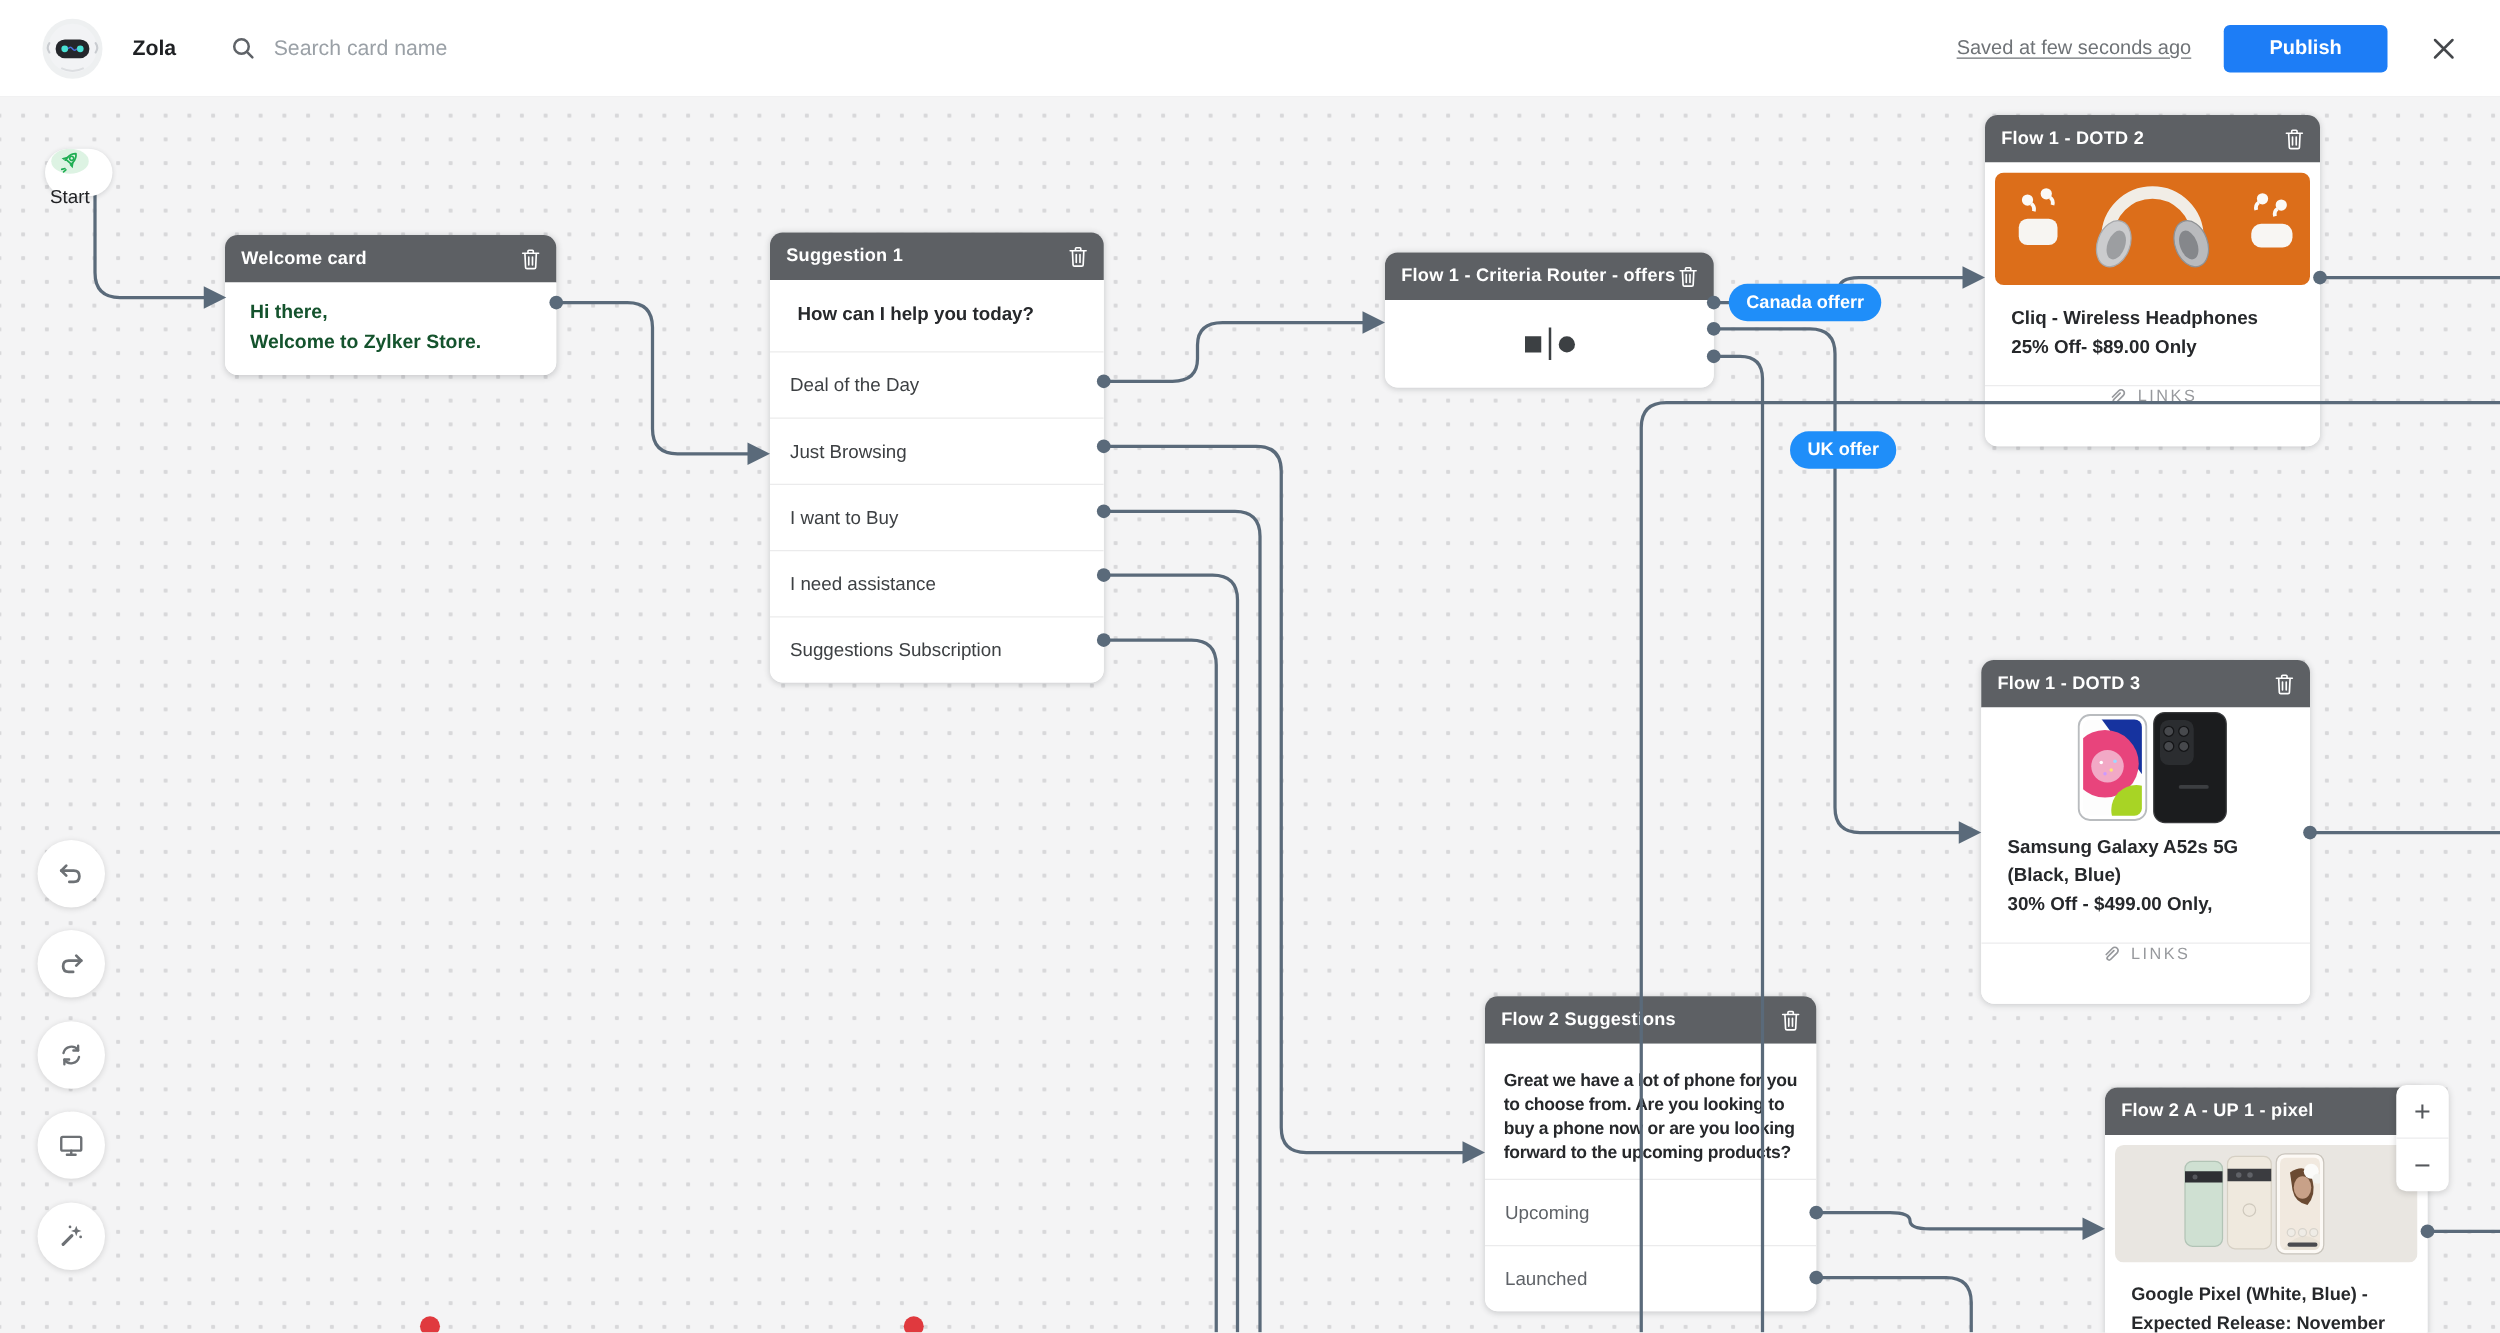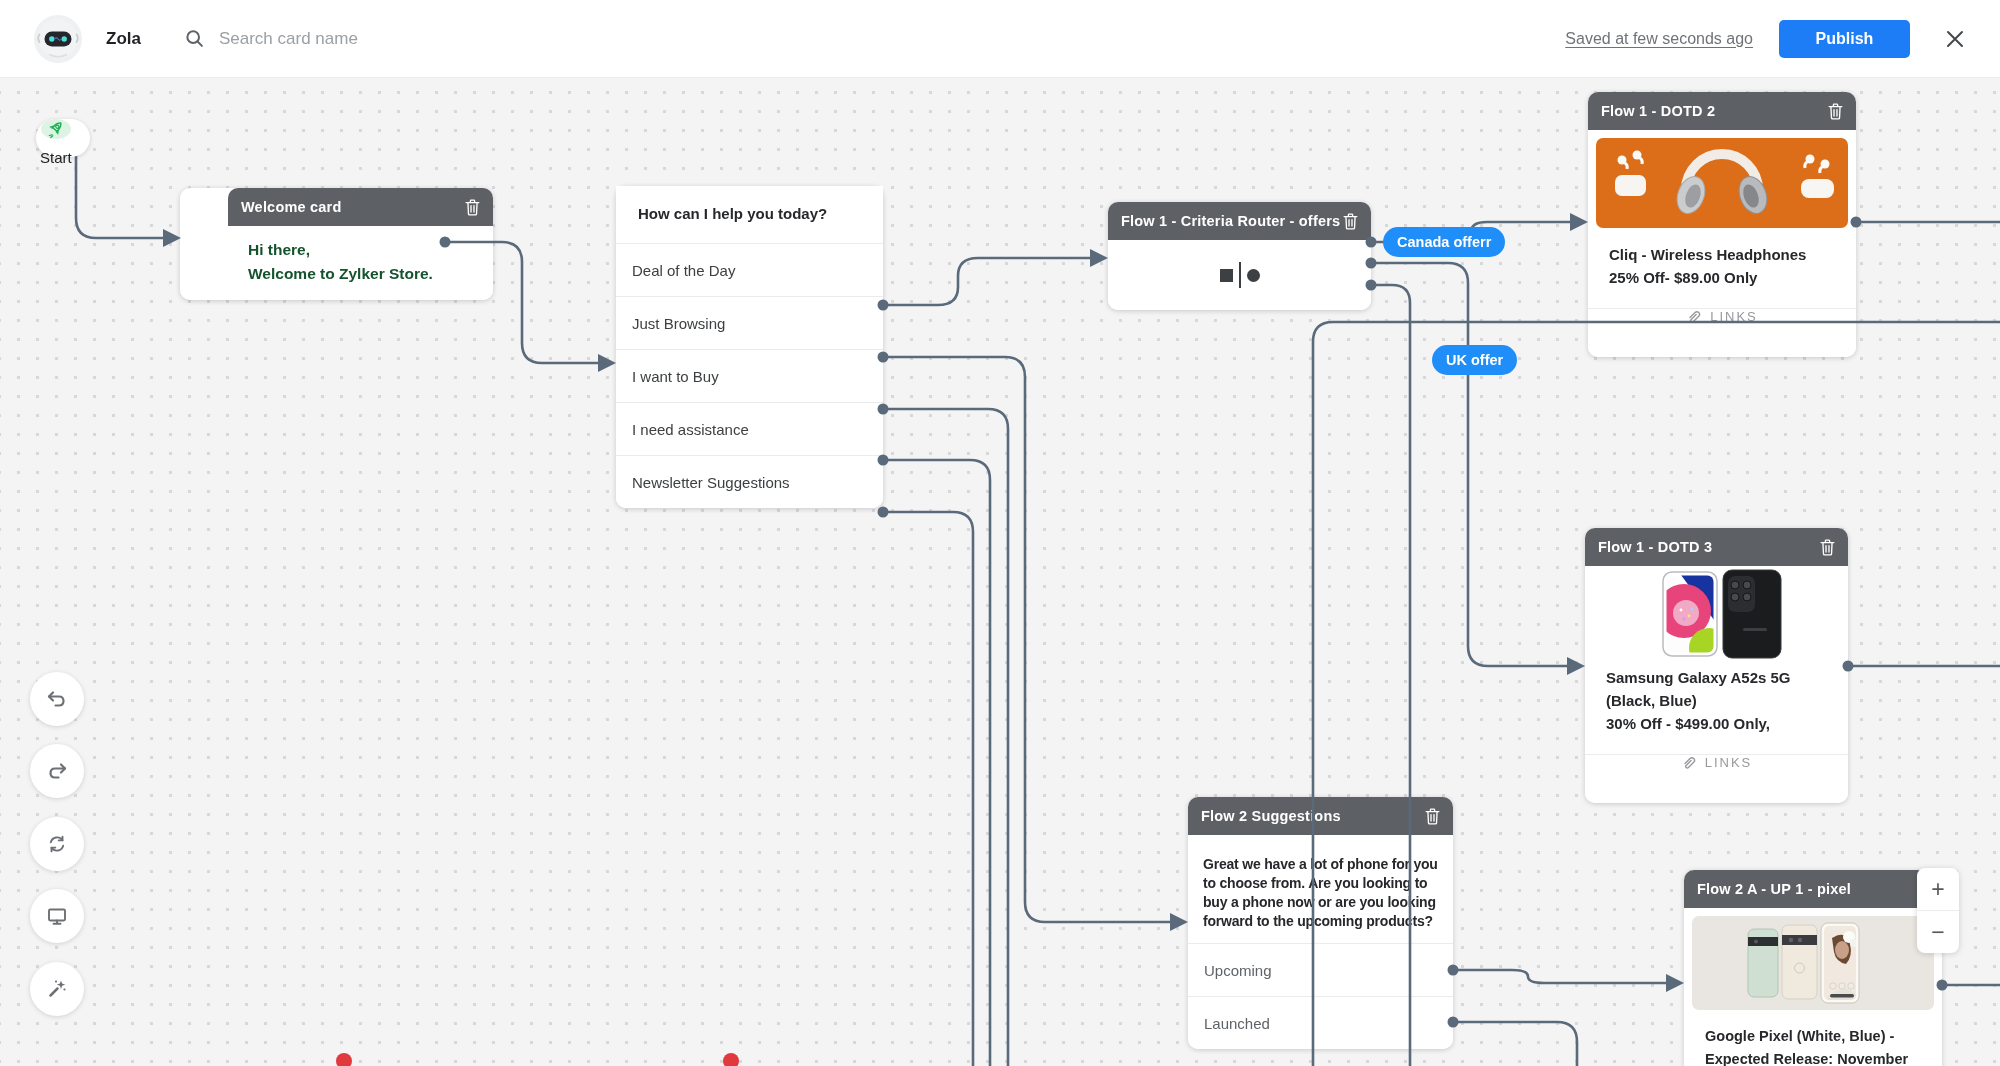--- a/index.html
+++ b/index.html
@@ -35,21 +35,21 @@
 
   
   .card{position:absolute;border-radius:10px;background:#fff;z-index:2;
         box-shadow:0 1px 5px rgba(40,44,48,.22);}
   .chead{height:38px;background:#5d6064;border-radius:10px 10px 0 0;color:#fff;display:flex;
         align-items:center;justify-content:space-between;padding:0 13px;font-size:14.5px;
         font-weight:bold;letter-spacing:.2px;}
   .trash{width:15px;height:17px;flex:0 0 auto;cursor:pointer;}
   .cbody{background:#fff;border-radius:0 0 10px 10px;overflow:hidden;}
 
-  #card-welcome{left:180px;top:110px;width:265px;padding-left:48px;}
+  #card-welcome{left:180px;top:110px;width:265px;}
   #card-welcome .wtext{padding:12px 20px 14px;font-size:15.5px;font-weight:bold;line-height:24px;color:#14532d;}
 
   #card-sugg1{left:616px;top:108px;width:267px;}
   .msg1{padding:18px 22px 19px;font-size:15px;font-weight:bold;color:#26282b;line-height:20px;}
   .opt{height:52px;display:flex;align-items:center;padding:0 16px;border-top:1px solid #ebebec;
        font-size:15px;color:#3d4043;}
 
   #card-router{left:1108px;top:124px;width:263px;}
   #card-router .cbody{height:70px;display:flex;align-items:center;justify-content:center;gap:6px;}
   .crit-sq{width:13px;height:13px;background:#3c4043;display:inline-block;}
@@ -158,27 +158,33 @@
     </div>
     <div class="cbody">
       <div class="wtext">
         <div>Hi there,</div>
         <div>Welcome to Zylker Store.</div>
       </div>
     </div>
   </div>
 
   <div class="card" id="card-sugg1">
+    <div class="chead">
+      <span>Suggestion 1</span>
+      <svg class="trash" viewBox="0 0 14 16">
+        <path d="M1,3.4 H13 M5,3.4 V1.8 Q5,1.1 5.7,1.1 H8.3 Q9,1.1 9,1.8 V3.4 M2.7,3.4 L3.2,14 Q3.25,15 4.3,15 H9.7 Q10.75,15 10.8,14 L11.3,3.4 M5.6,6.2 V12.2 M8.4,6.2 V12.2" stroke="#fff" stroke-width="1.25" fill="none" stroke-linecap="round"></path>
+      </svg>
+    </div>
     <div class="cbody">
       <div class="msg1">How can I help you today?</div>
       <div class="opt">Deal of the Day</div>
       <div class="opt">Just Browsing</div>
       <div class="opt">I want to Buy</div>
       <div class="opt">I need assistance</div>
-      <div class="opt">Newsletter Suggestions</div>
+      <div class="opt">Suggestions Subscription</div>
     </div>
   </div>
 
   <div class="card" id="card-router">
     <div class="chead">
       <span>Flow 1 - Criteria Router - offers</span>
       <svg class="trash" viewBox="0 0 14 16">
         <path d="M1,3.4 H13 M5,3.4 V1.8 Q5,1.1 5.7,1.1 H8.3 Q9,1.1 9,1.8 V3.4 M2.7,3.4 L3.2,14 Q3.25,15 4.3,15 H9.7 Q10.75,15 10.8,14 L11.3,3.4 M5.6,6.2 V12.2 M8.4,6.2 V12.2" stroke="#fff" stroke-width="1.25" fill="none" stroke-linecap="round"></path>
       </svg>
     </div>

